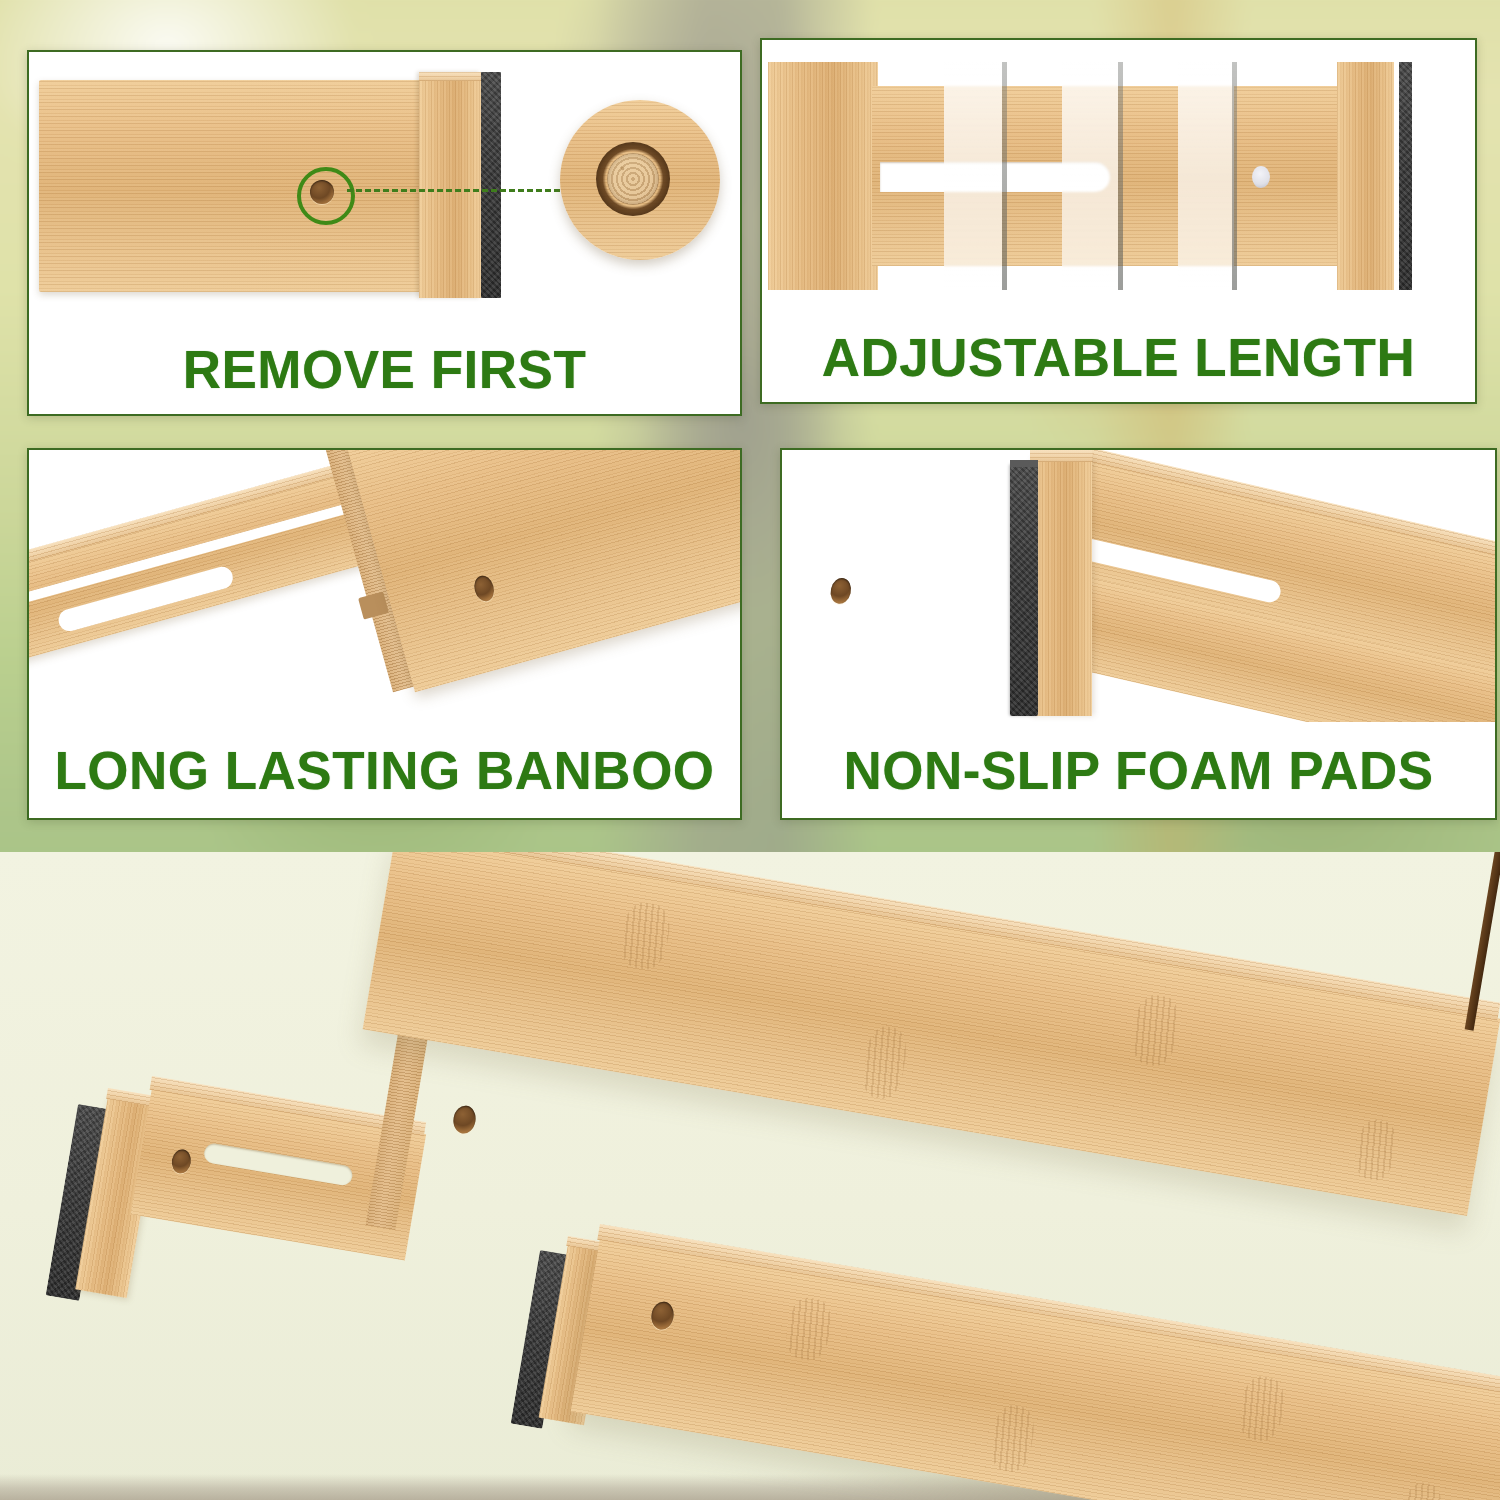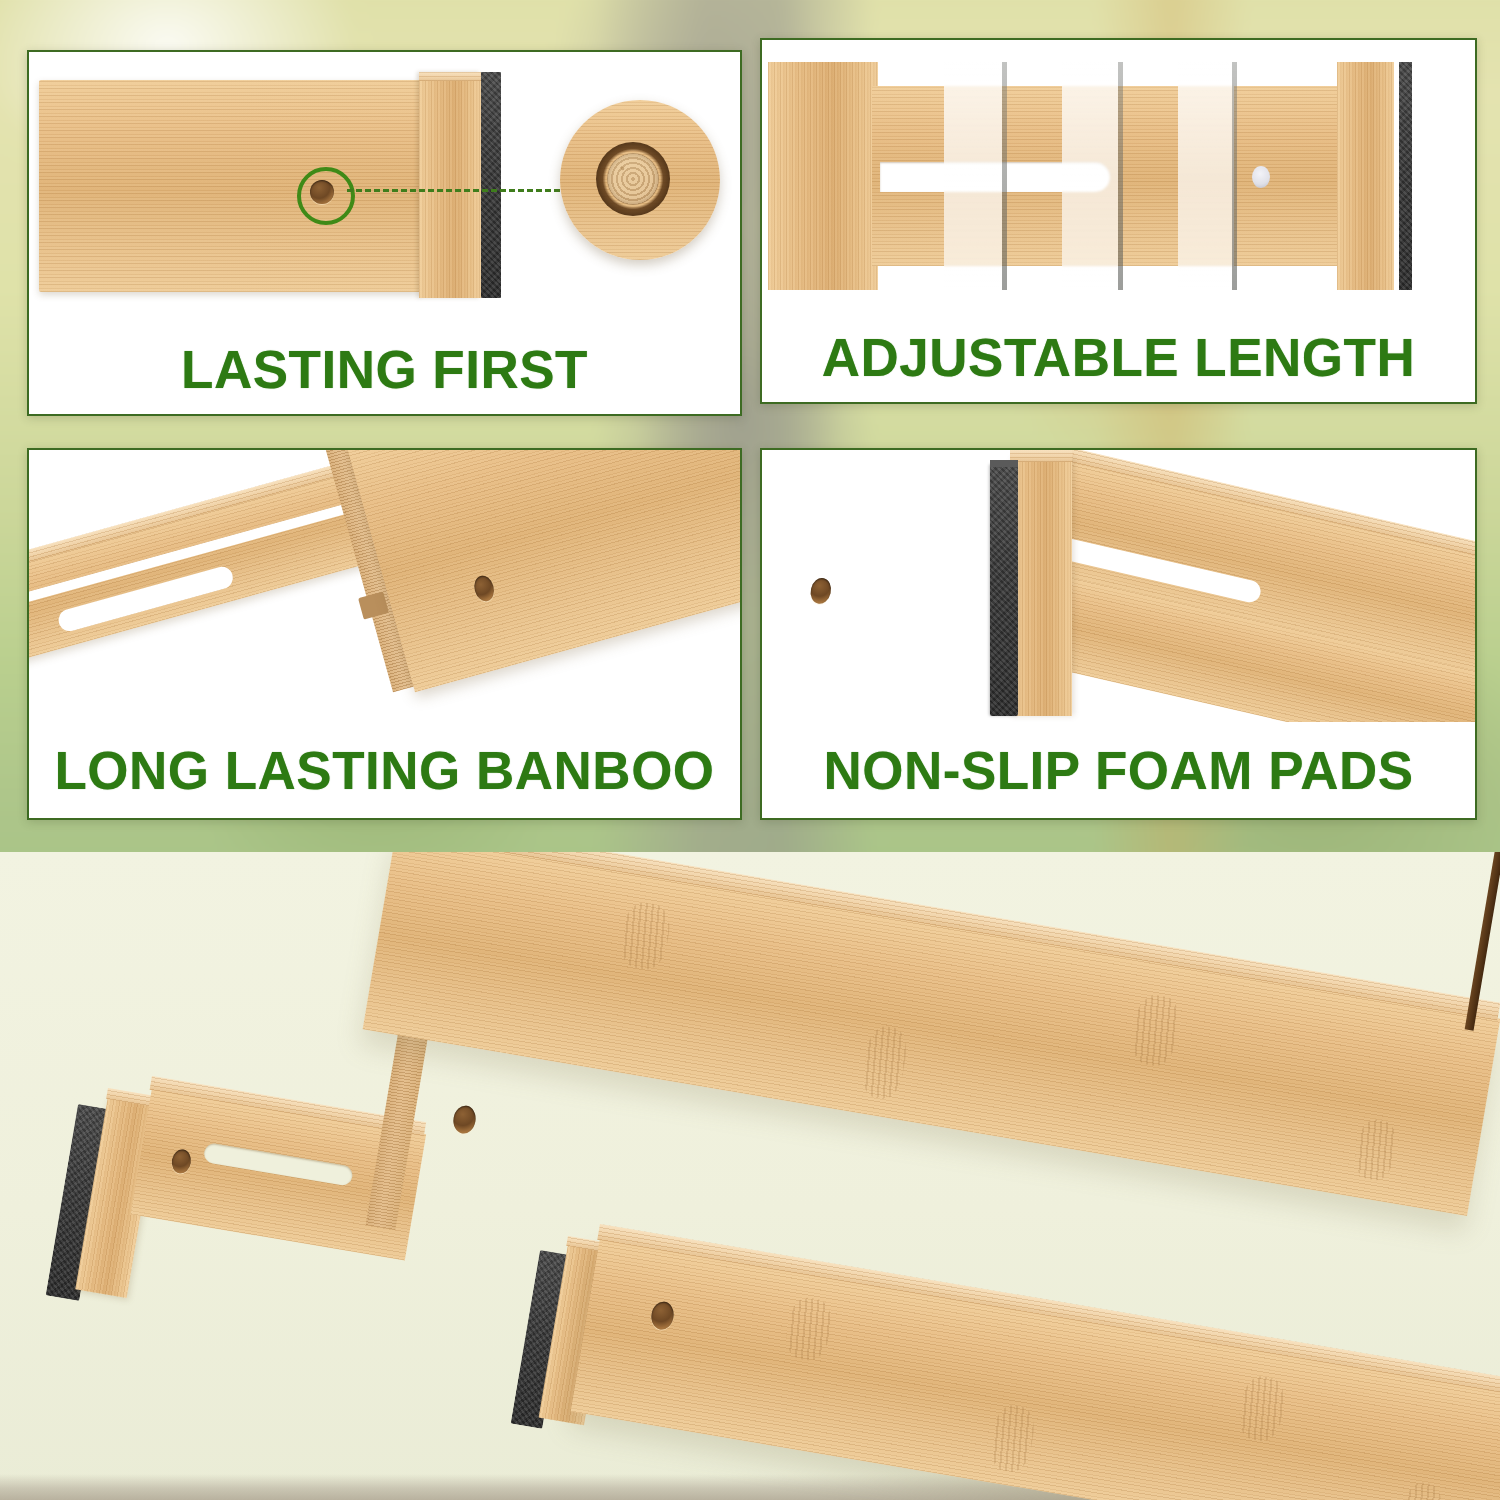--- a/index.html
+++ b/index.html
@@ -62,21 +62,21 @@
     letter-spacing:.5px;
     white-space:nowrap;
     text-shadow:0 0 1px rgba(45,122,19,.55);
     font-family:"Liberation Sans","DejaVu Sans",sans-serif;
   }
 
   
   #panel-remove-first   {left:27px;  top:50px;  width:711px; height:362px;}
   #panel-adj-length     {left:760px; top:38px;  width:713px; height:362px;}
   #panel-bamboo         {left:27px;  top:448px; width:711px; height:368px;}
-  #panel-foam-pads      {left:760px; top:448px; width:713px; height:368px;}
+  #panel-foam-pads      {left:780px; top:448px; width:713px; height:368px;}
 
   #panel-remove-first .panel-art{height:268px;}
   #panel-adj-length   .panel-art{height:268px;}
   #panel-bamboo       .panel-art{height:272px;}
   #panel-foam-pads    .panel-art{height:272px;}
 
   #panel-remove-first .panel-label{height:90px;}
   #panel-adj-length   .panel-label{height:90px;}
   #panel-bamboo       .panel-label{height:96px;}
   #panel-foam-pads    .panel-label{height:96px;}
@@ -383,21 +383,21 @@
       <div class="foam" id="p1-foam"></div>
       <div class="hole" id="p1-hole"></div>
       <div id="p1-ring"></div>
       <div id="p1-dash"></div>
       <div class="bamboo-face" id="p1-zoom-circle">
         <div id="p1-zoom-hole"></div>
         <div id="p1-zoom-plug"></div>
       </div>
     </div>
     <div class="panel-label">
-      <span>LASTING FIRST</span>
+      <span>REMOVE FIRST</span>
     </div>
   </div>
 
   <div class="panel" id="panel-adj-length">
     <div class="panel-art">
       <div class="bamboo-face-v" id="p2-leftcap"></div>
       <div class="bamboo-face" id="p2-rail"></div>
       <div id="p2-slot"></div>
 
       <div class="ghost" style="left:182px;width:58px;"></div>

